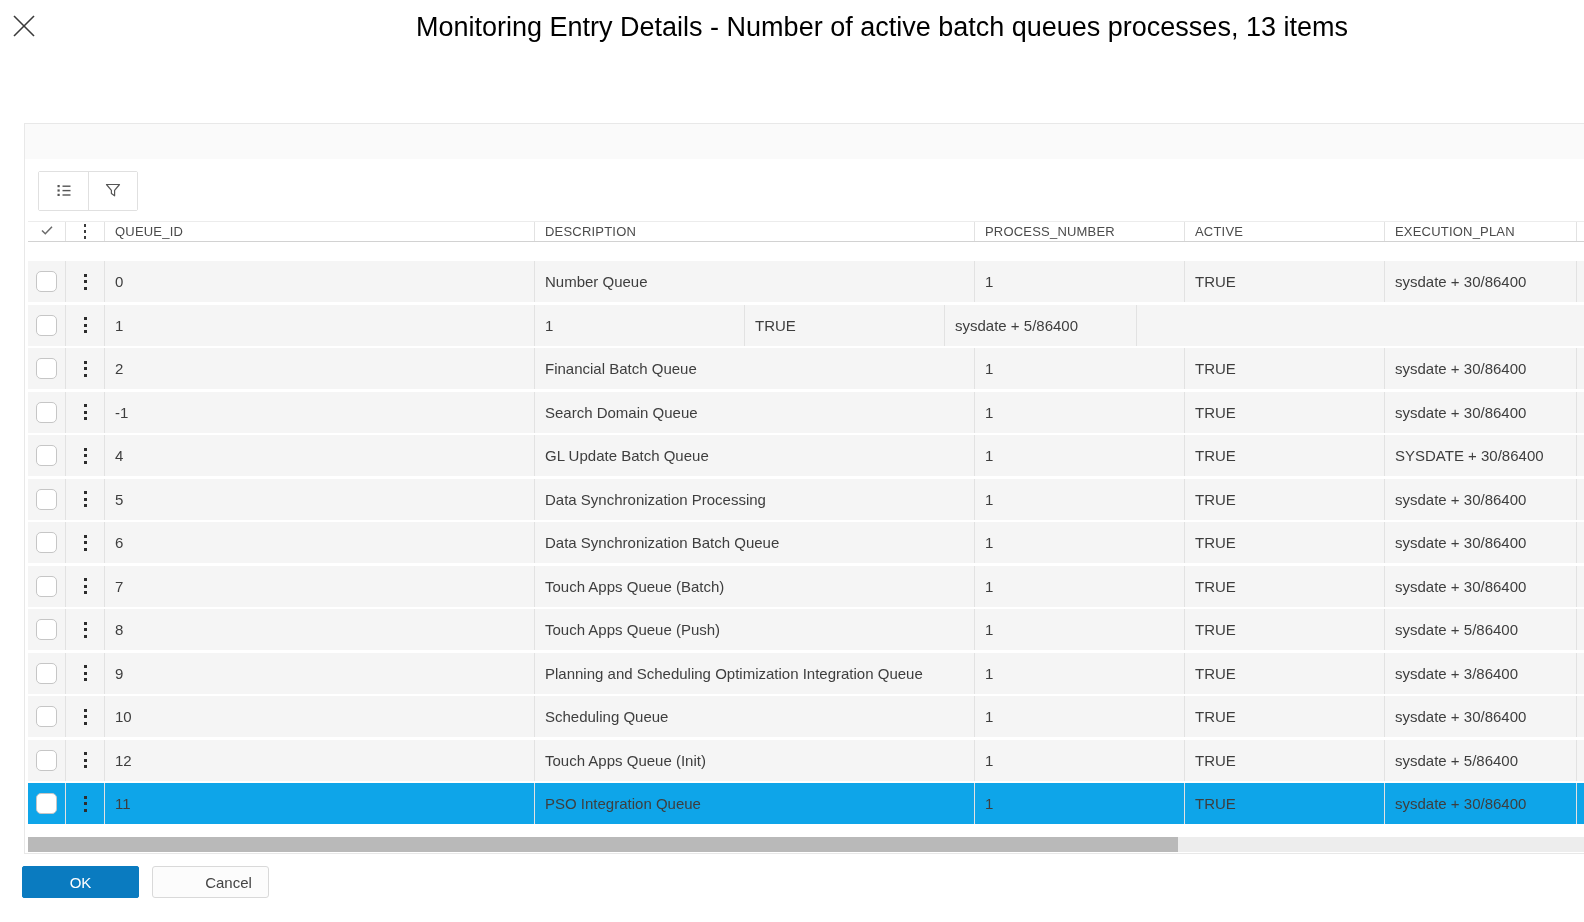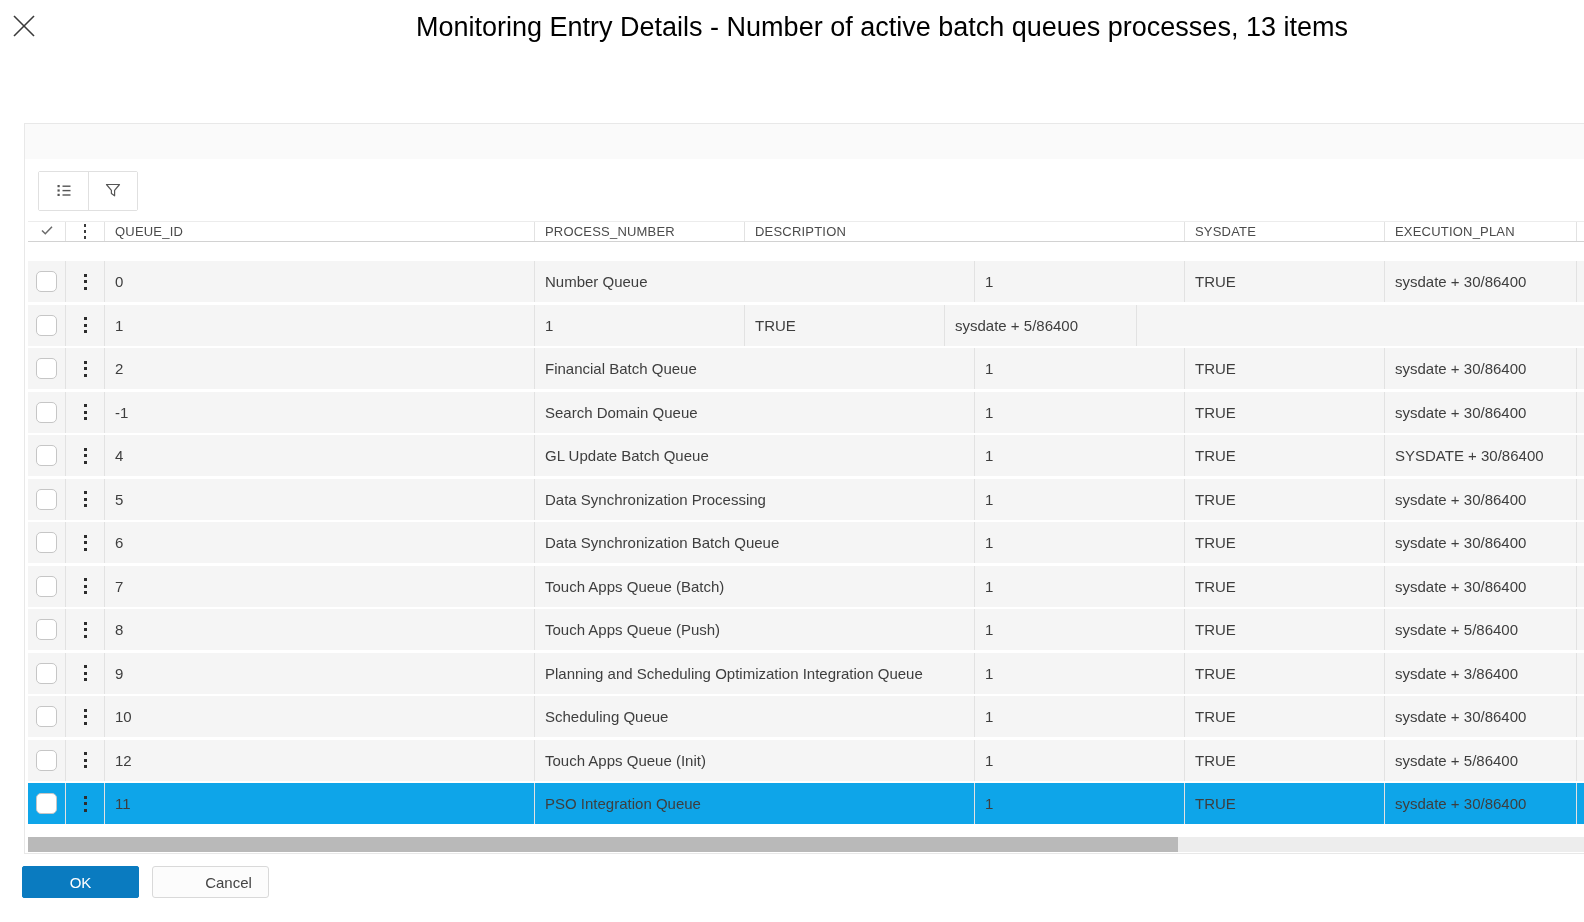--- a/index.html
+++ b/index.html
@@ -117,23 +117,23 @@
       </span>
     </div>
     <div class="cell c-menu">
       <span class="kebab">
           <i></i>
           <i></i>
           <i></i>
         </span>
     </div>
     <div class="cell c-qid">QUEUE_ID</div>
+    <div class="cell c-desc">DESCRIPTION</div>
     <div class="cell c-proc">PROCESS_NUMBER</div>
-    <div class="cell c-desc">DESCRIPTION</div>
-    <div class="cell c-active">SYSDATE</div>
+    <div class="cell c-active">ACTIVE</div>
     <div class="cell c-exec">EXECUTION_PLAN</div>
     <div class="cell c-extra"></div>
   </div>
 
   <div class="grid-body">
       <div class="row">
     <div class="cell c-check">
       <span class="checkbox"></span>
     </div>
     <div class="cell c-menu">

